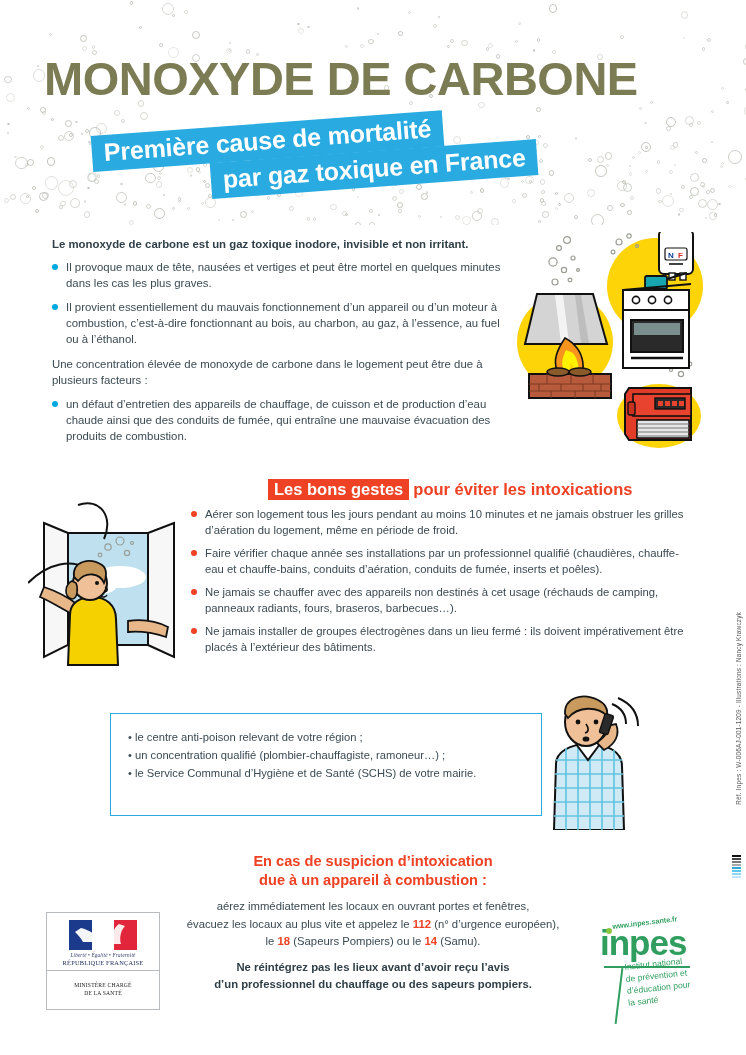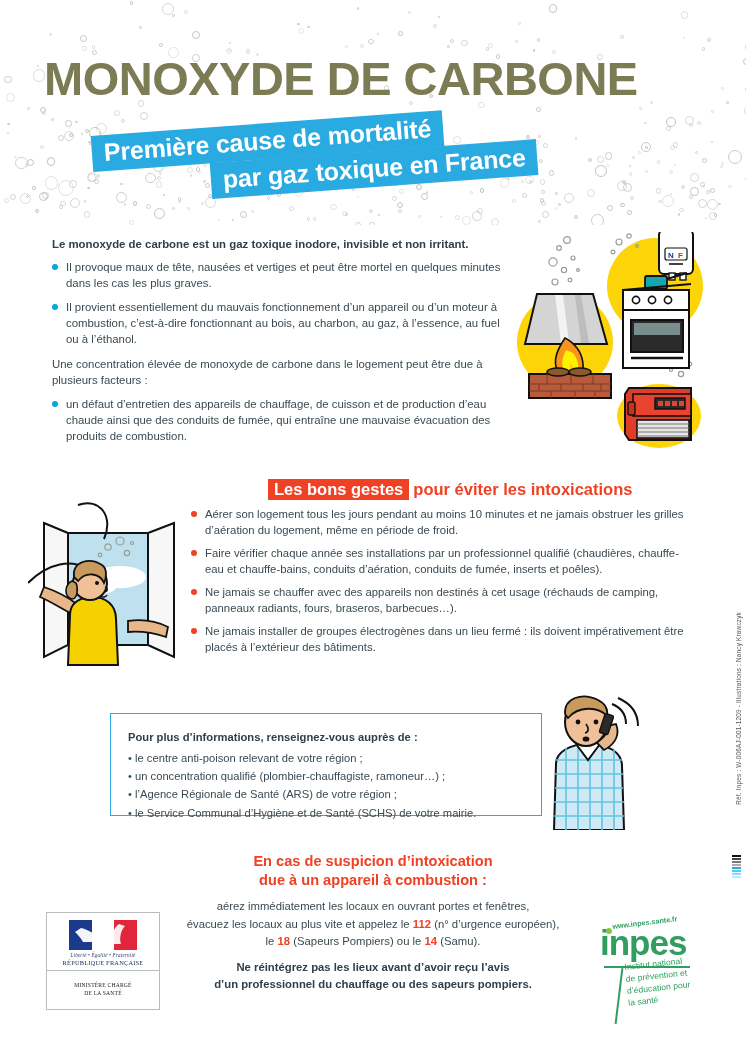--- a/index.html
+++ b/index.html
@@ -589,24 +589,22 @@
     <circle cx="62" cy="88" r="17" fill="#f0c098" stroke="#111" stroke-width="2"></circle>
     <path d="M46 82 C44 66 62 62 74 70 C80 74 78 84 76 88 C72 78 58 76 50 86 Z" fill="#c89a5e" stroke="#111" stroke-width="1.8"></path>
     <path d="M44 86 C36 90 36 102 44 104 C50 104 50 92 48 88 Z" fill="#c89a5e" stroke="#111" stroke-width="1.6"></path>
     <circle cx="69" cy="88" r="2" fill="#111"></circle>
     <path d="M77 92 C80 93 80 96 77 97" stroke="#111" stroke-width="1.6" fill="none"></path>
     <path d="M72 101 C75 103 78 102 79 100" stroke="#111" stroke-width="1.5" fill="none"></path>
   </svg>
 
   <div class="infobox">
     <div class="inner">
-      <div class="bold">Pour plus d’informations, renseignez-vous auprès de :</div>
       <div>• le centre anti-poison relevant de votre région ;</div>
       <div>• un concentration qualifié (plombier-chauffagiste, ramoneur…) ;</div>
-      <div>• l’Agence Régionale de Santé (ARS) de votre région ;</div>
       <div>• le Service Communal d’Hygiène et de Santé (SCHS) de votre mairie.</div>
     </div>
   </div>
 
   <svg class="illus" style="left:532px;top:690px;" width="130" height="140">
 
     <g stroke="#111" stroke-width="2" fill="none">
       <path d="M80 14 C90 18 94 26 94 34"></path>
       <path d="M86 8 C100 14 106 24 106 36"></path>
     </g>

